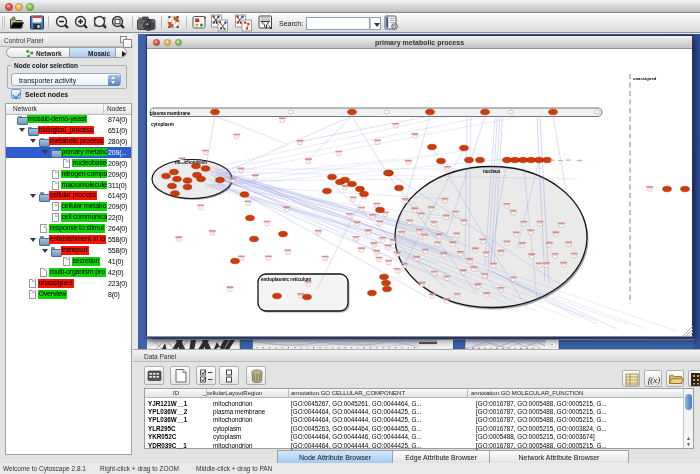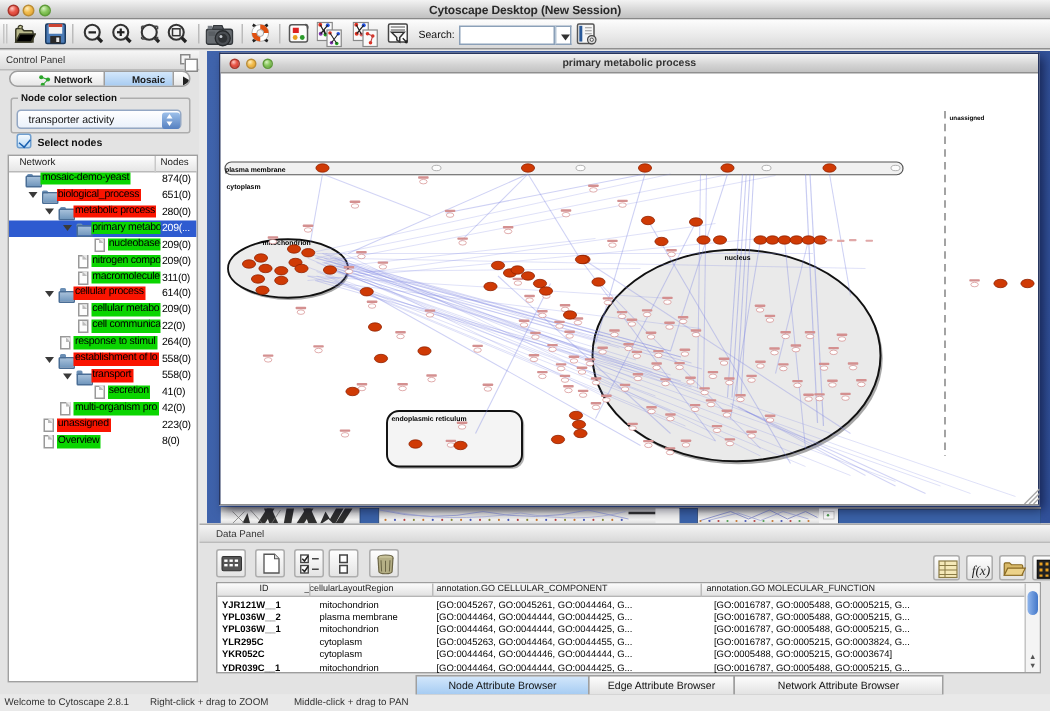--- a/index.html
+++ b/index.html
@@ -104,21 +104,20 @@
 
 #statusbar { position:absolute; left:0; top:463px; width:700px; height:11px; background:#e9e9e9; font-size:6.5px; color:#333;}
 #statusbar span { position:absolute; top:2px; }
 </style>
 </head>
 <body>
 <div id="titlebar">
   <div class="tl r" style="left:5px;"></div>
     <div class="tl y" style="left:15px;"></div>
     <div class="tl g" style="left:26px;"></div>
-  <div class="title">Cytoscape Desktop (New Session)</div>
 </div>
 
 <div id="toolbar">
   <div id="tbicons">
       <div style="position:absolute; left:2px; top:3px; width:1px; height:13px; background:#c5c5c5;"></div>
       <div style="position:absolute; left:4px; top:3px; width:1px; height:13px; background:#c5c5c5;"></div>
       <svg style="position:absolute; left:9px; top:1px;" width="15" height="18" viewBox="0 0 15 18">
         <path d="M1.5 14 L1.5 6 Q1.5 5 2.5 5 L5.5 5 L7 6.5 L12 6.5 Q13 6.5 13 7.5 L13 14 Z" fill="#b8b88a" stroke="#3a3a28" stroke-width="1"></path>
         <path d="M1.5 14 L4.2 8.7 L14.5 8.7 L11.8 14 Z" fill="#dede b0" stroke="#3a3a28" stroke-width="1"></path>
         <path d="M3 4.5 Q3.5 2.5 5 3 L6 3.5 L5.5 5" fill="#c8c89a" stroke="#3a3a28" stroke-width="0.8"></path>

